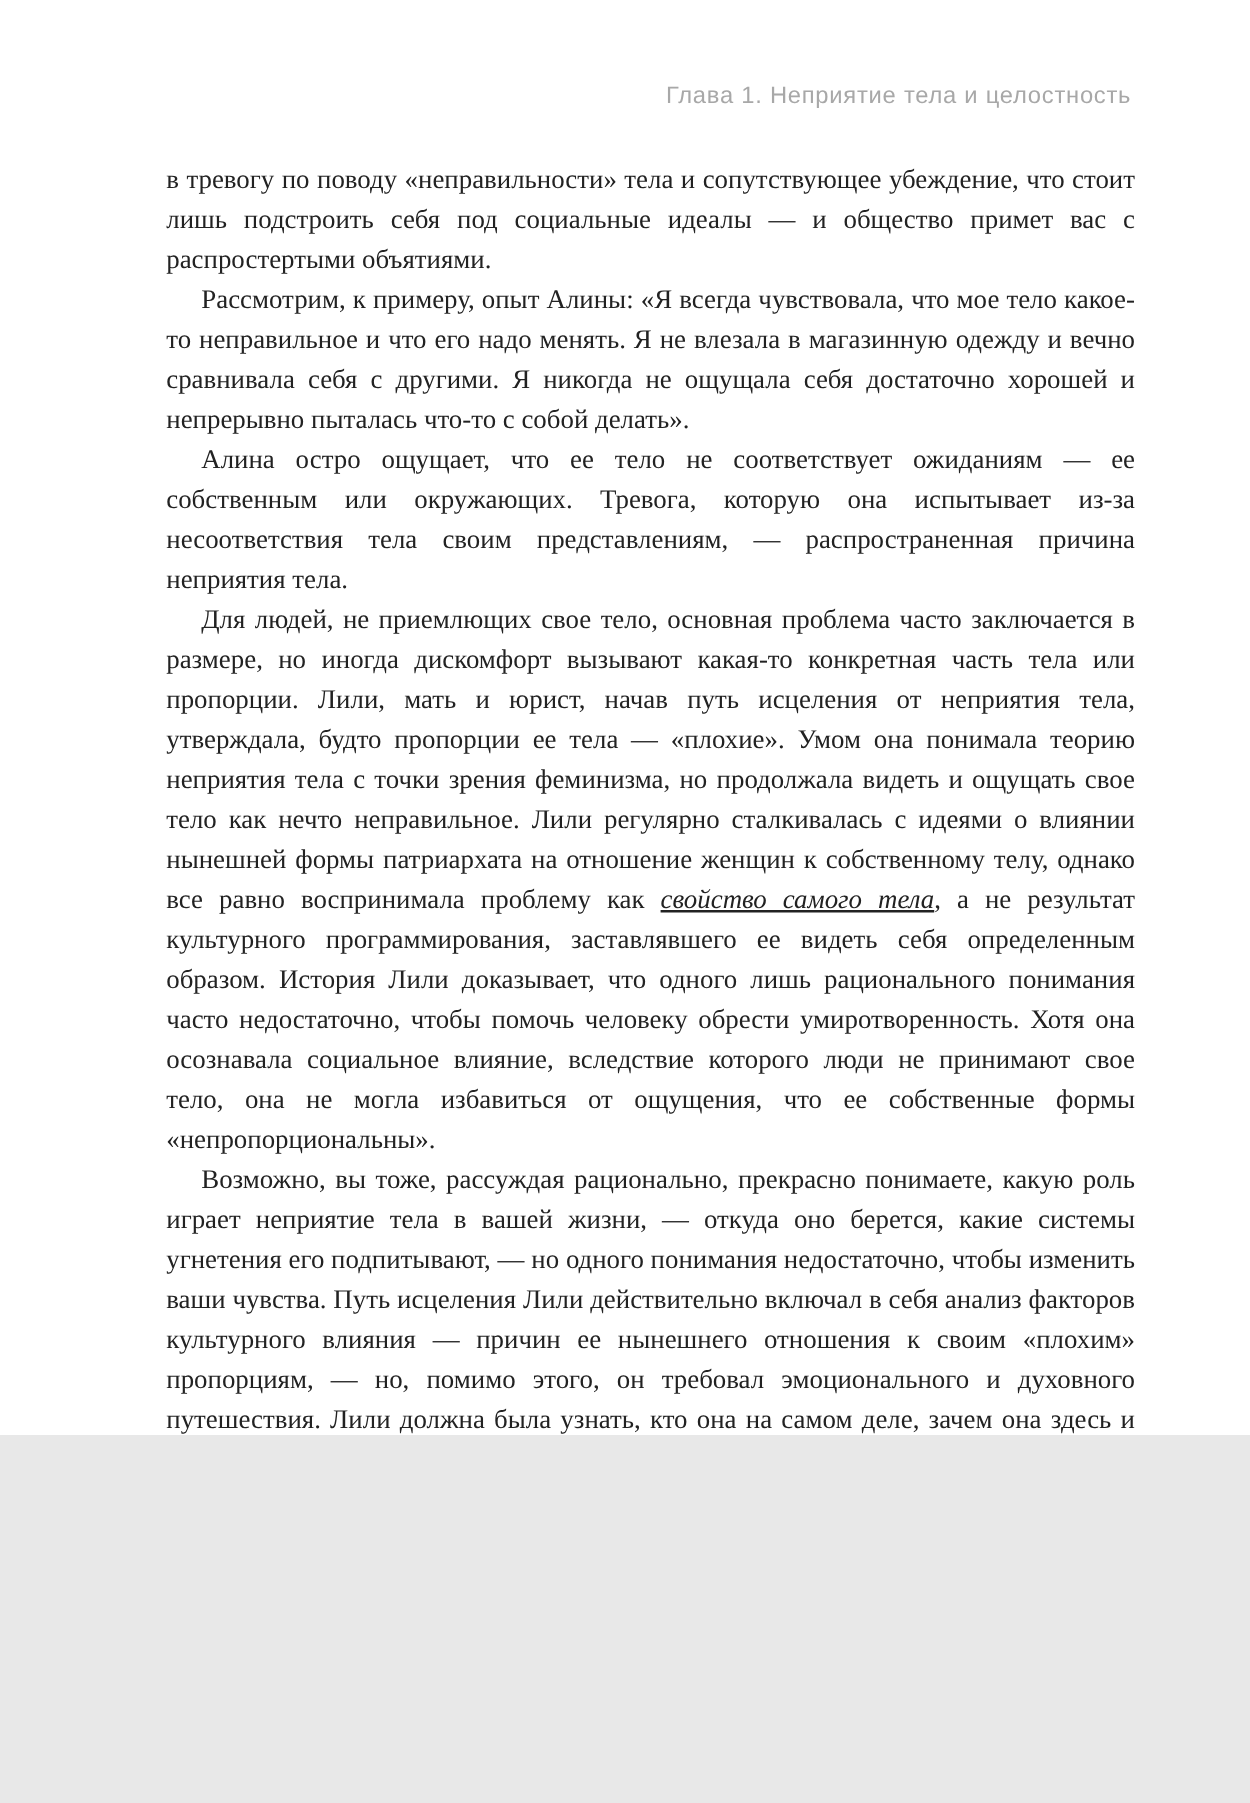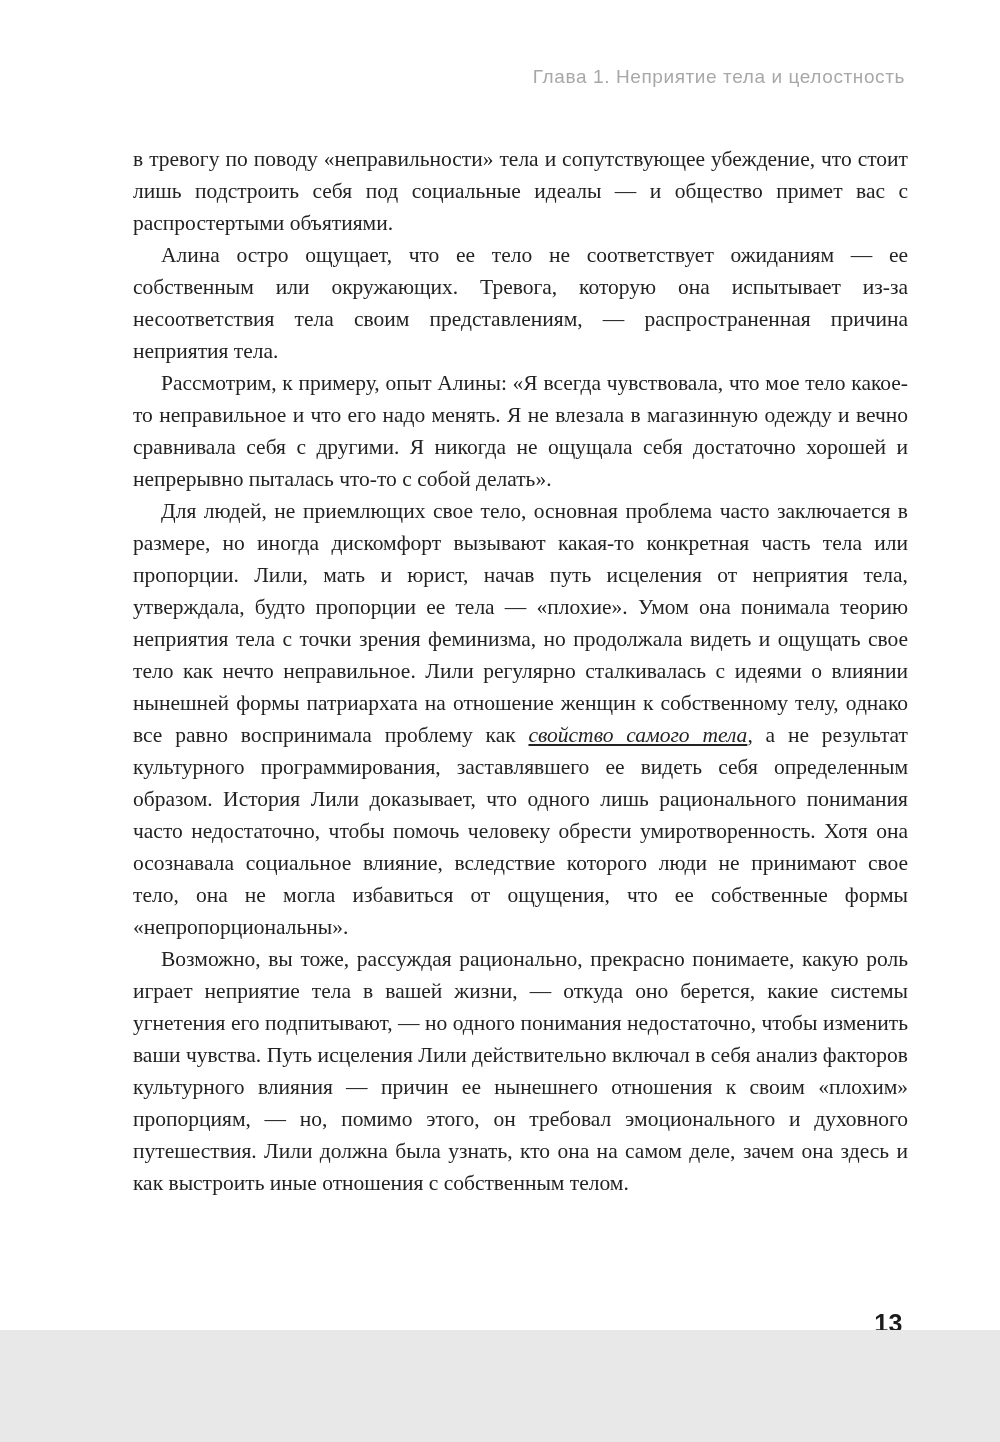--- a/index.html
+++ b/index.html
@@ -9,41 +9,41 @@
     --folio-ink: #1c1c1c;
   }
   html, body {
     margin: 0;
     padding: 0;
     background: #e8e8e8;
   }
   .page {
     position: relative;
     width: 1000px;
-    height: 1330px;
+    height: 1148px;
     margin: 0 auto;
     background: var(--bg);
     overflow: hidden;
   }
   .running-head {
     position: absolute;
     top: 66px;
     left: 133px;
     right: 95px;
     text-align: right;
     font-family: "Liberation Sans", sans-serif;
     font-weight: 300;
     font-size: 19px;
     line-height: 22px;
     letter-spacing: 0.6px;
     color: var(--head-ink);
   }
   .body-text {
     position: absolute;
-    top: 143px;
+    top: 127px;
     left: 133px;
     right: 92px;
     font-family: "Liberation Serif", serif;
     font-size: 21.5px;
     line-height: 32px;
     color: var(--body-ink);
     text-align: justify;
   }
   .body-text p {
     margin: 0;
@@ -69,20 +69,20 @@
   }
 </style>
 </head>
 <body>
 
 <div class="page">
   <div class="running-head">Глава 1. Неприятие тела и целостность</div>
 
   <div class="body-text" id="body-text">
       <p class=""><span>в тревогу по поводу «неправильности» тела и сопутствующее убеждение, что стоит лишь подстроить себя под социальные идеалы — и общество примет вас с распростертыми объятиями.</span></p>
+      <p class="indent"><span>Рассмотрим, к примеру, опыт Алины: «Я всегда чувствовала, что мое тело какое-то неправильное и что его надо менять. Я не влезала в магазинную одежду и вечно сравнивала себя с другими. Я никогда не ощущала себя достаточно хорошей и непрерывно пыталась что-то с собой делать».</span></p>
       <p class="indent"><span>Алина остро ощущает, что ее тело не соответствует ожиданиям — ее собственным или окружающих. Тревога, которую она испытывает из-за несоответствия тела своим представлениям, — распространенная причина неприятия тела.</span></p>
-      <p class="indent"><span>Рассмотрим, к примеру, опыт Алины: «Я всегда чувствовала, что мое тело какое-то неправильное и что его надо менять. Я не влезала в магазинную одежду и вечно сравнивала себя с другими. Я никогда не ощущала себя достаточно хорошей и непрерывно пыталась что-то с собой делать».</span></p>
       <p class="indent"><span>Для людей, не приемлющих свое тело, основная проблема часто заключается в размере, но иногда дискомфорт вызывают какая-то конкретная часть тела или пропорции. Лили, мать и юрист, начав путь исцеления от неприятия тела, утверждала, будто пропорции ее тела — «плохие». Умом она понимала теорию неприятия тела с точки зрения феминизма, но продолжала видеть и ощущать свое тело как нечто неправильное. Лили регулярно сталкивалась с идеями о влиянии нынешней формы патриархата на отношение женщин к собственному телу, однако все равно воспринимала проблему как </span><span class="italic">свойство самого тела</span><span>, а не результат культурного программирования, заставлявшего ее видеть себя определенным образом. История Лили доказывает, что одного лишь рационального понимания часто недостаточно, чтобы помочь человеку обрести умиротворенность. Хотя она осознавала социальное влияние, вследствие которого люди не принимают свое тело, она не могла избавиться от ощущения, что ее собственные формы «непропорциональны».</span></p>
       <p class="indent"><span>Возможно, вы тоже, рассуждая рационально, прекрасно понимаете, какую роль играет неприятие тела в вашей жизни, — откуда оно берется, какие системы угнетения его подпитывают, — но одного понимания недостаточно, чтобы изменить ваши чувства. Путь исцеления Лили действительно включал в себя анализ факторов культурного влияния — причин ее нынешнего отношения к своим «плохим» пропорциям, — но, помимо этого, он требовал эмоционального и духовного путешествия. Лили должна была узнать, кто она на самом деле, зачем она здесь и как выстроить иные отношения с собственным телом.</span></p>
     </div>
 
   <div class="page-number">13</div>
 </div>
 
 </body></html>

